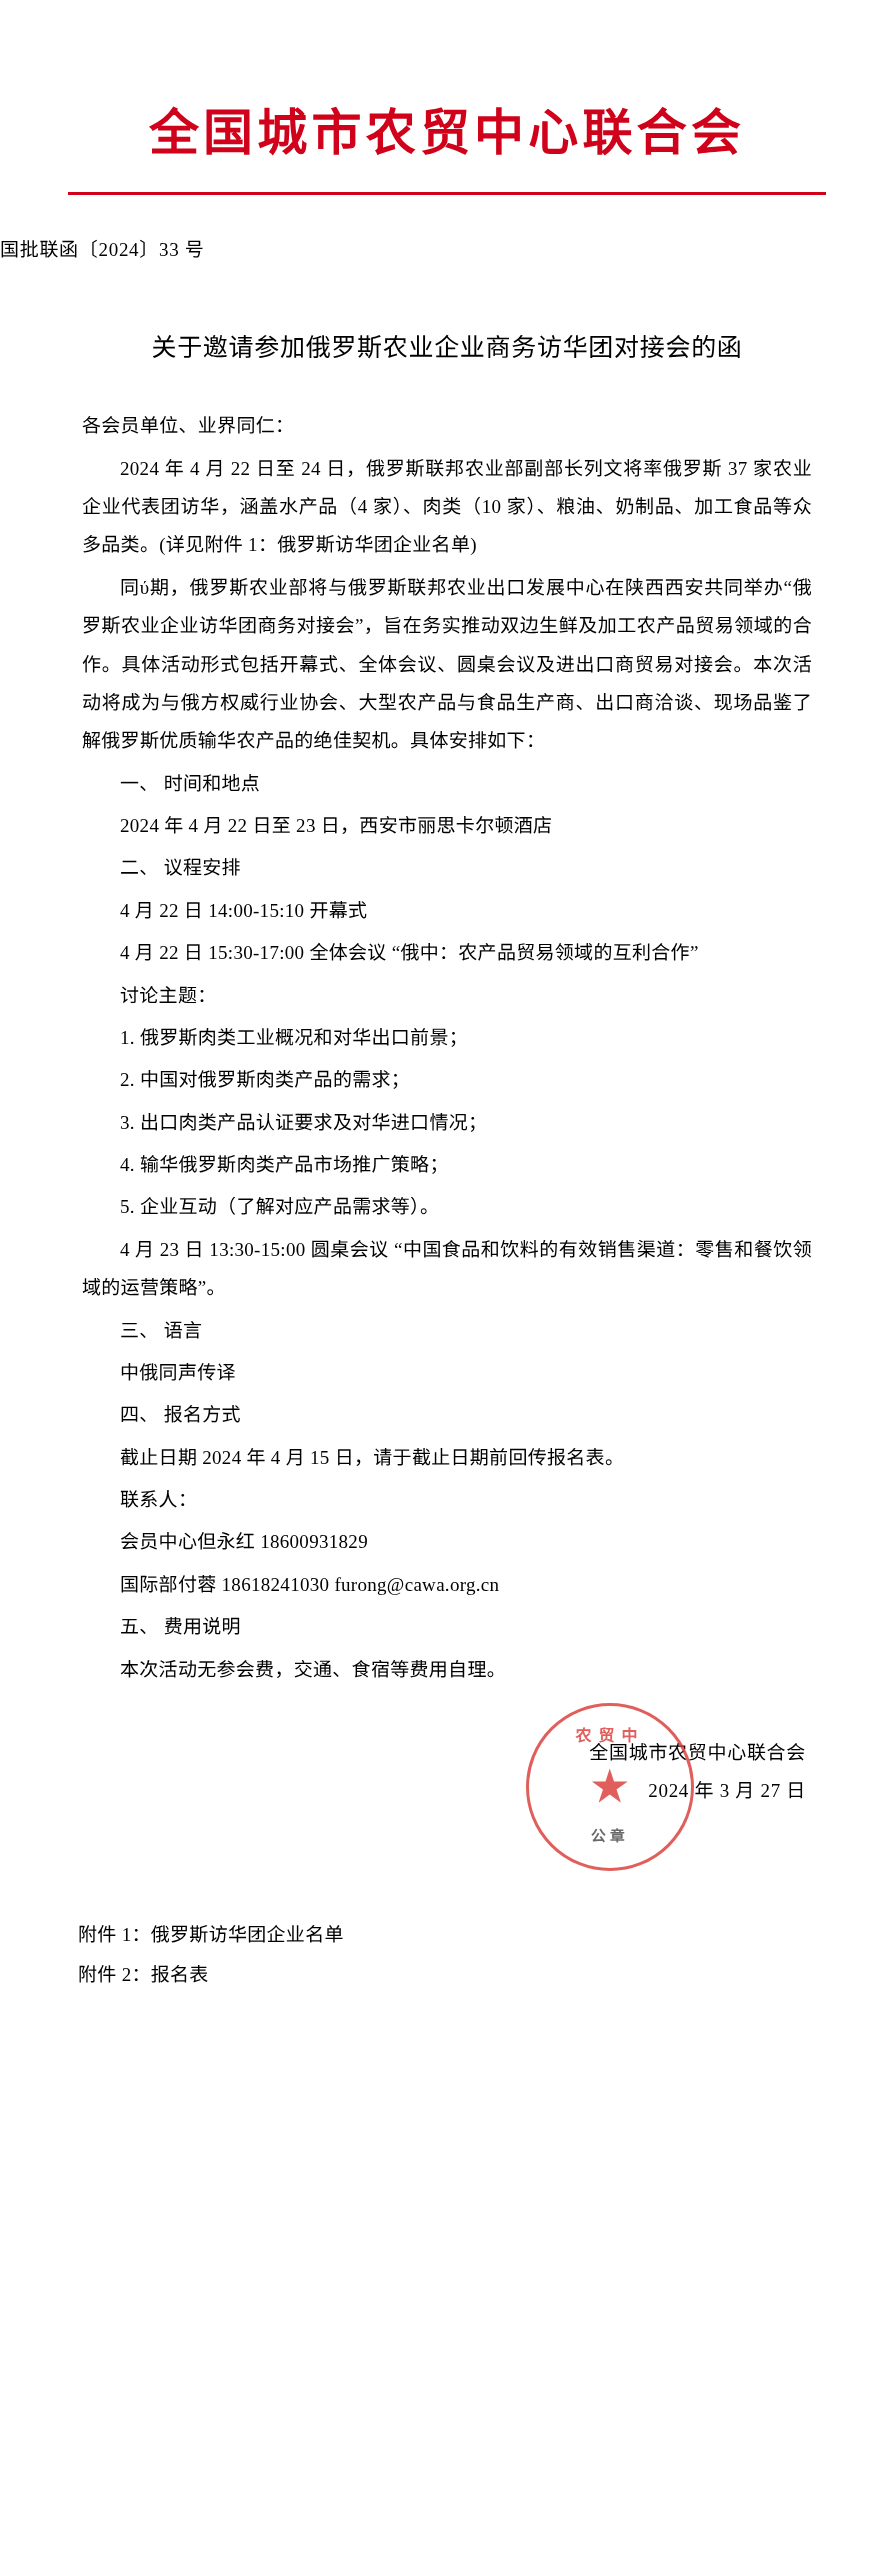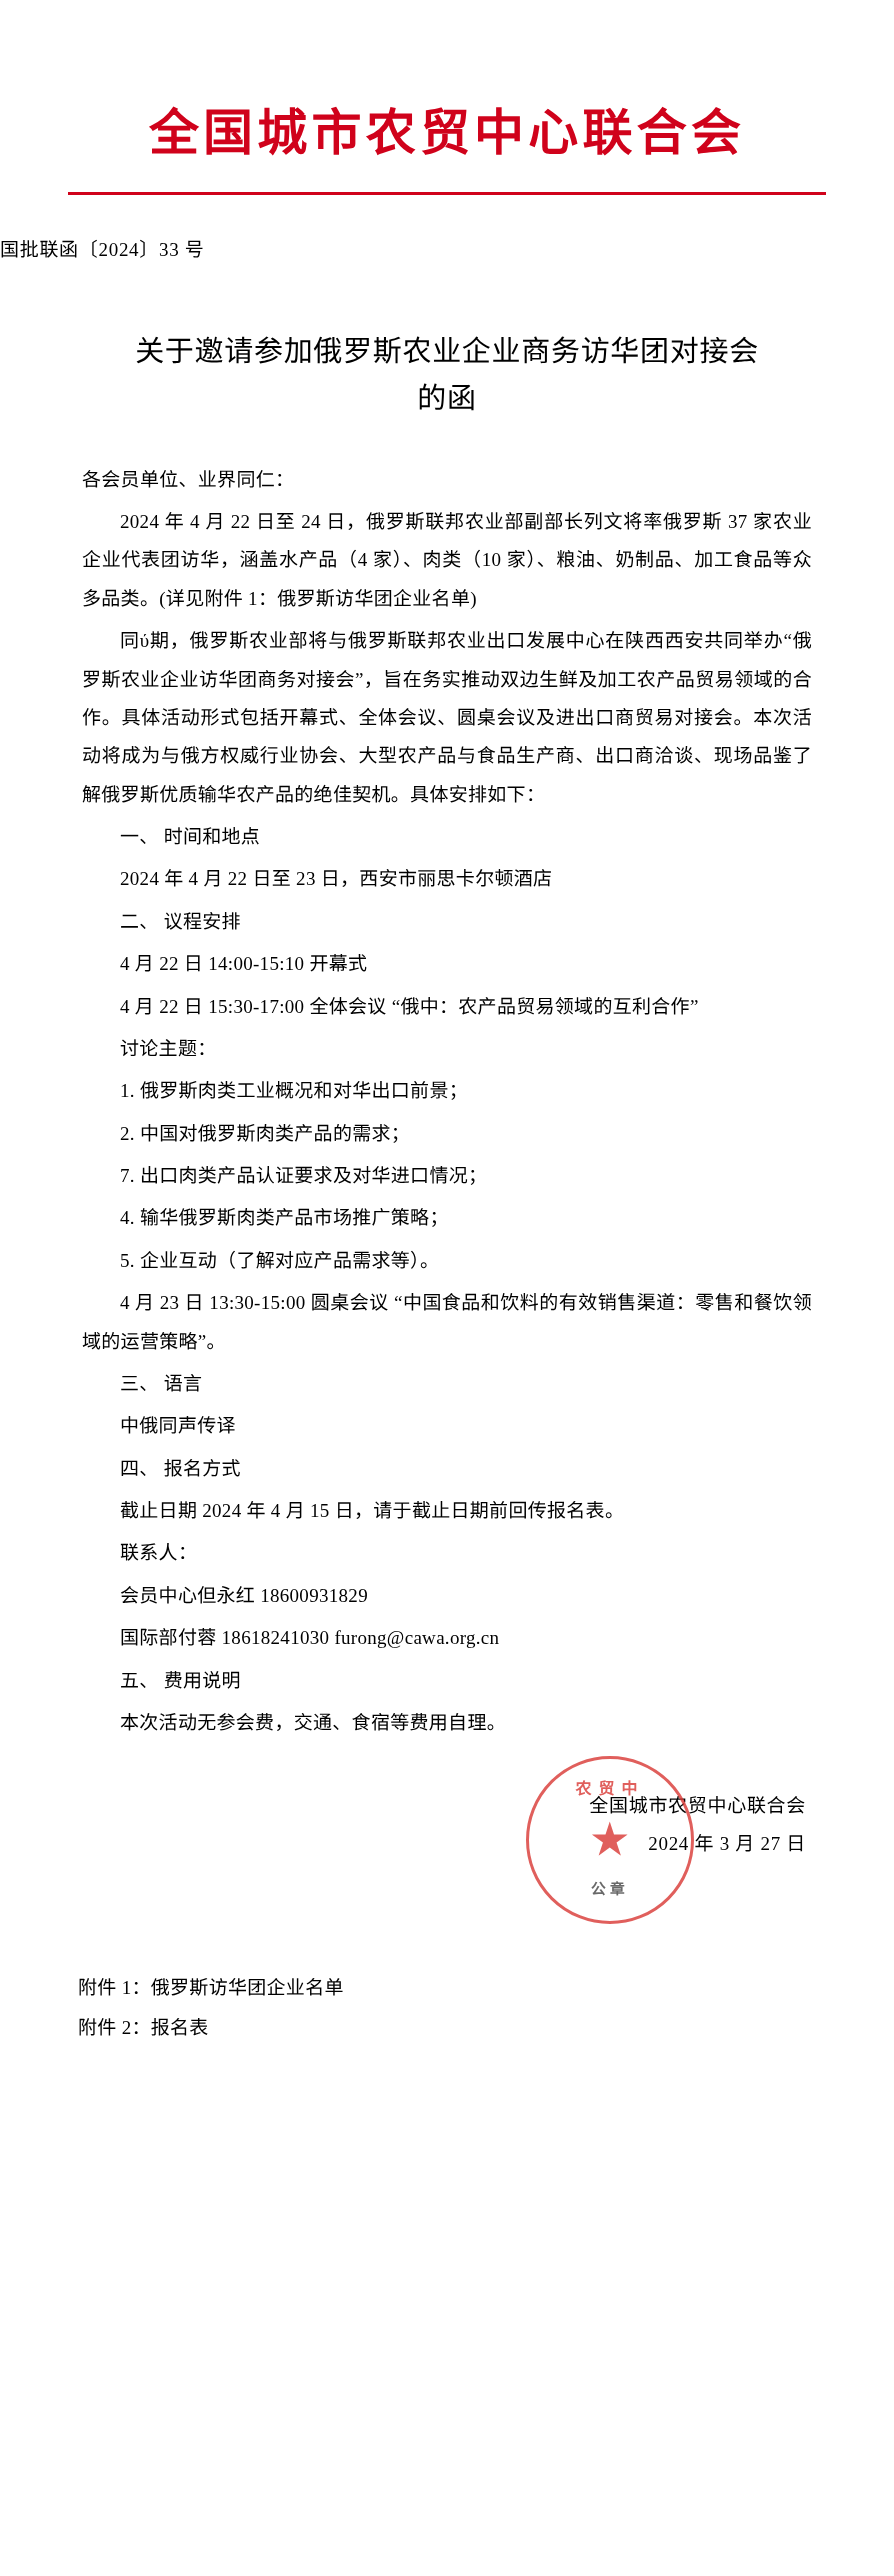--- a/index.html
+++ b/index.html
@@ -44,21 +44,21 @@
     margin: 39px 70px 0 0;
     text-align: left;
     font-size: 19px;
     letter-spacing: 0.7px;
   }
   
   .doc-title {
     margin: 67px auto 0 auto;
     width: 629px;
     text-align: center;
-    font-size: 29px;
+    font-size: 25px;
     font-weight: normal;
     line-height: 1.62;
     letter-spacing: 0.7px;
   }
   
   .body-block {
     margin: 39px auto 0 auto;
     width: 738px;
     font-size: 19px;
     line-height: 2.02;
@@ -163,21 +163,21 @@
     <p class="p-indent p-gap">一、 时间和地点</p>
     <p class="p-indent">2024 年 4 月 22 日至 23 日，西安市丽思卡尔顿酒店</p>
 
     <p class="p-indent p-gap">二、 议程安排</p>
     <p class="p-indent">4 月 22 日  14:00-15:10  开幕式</p>
     <p class="p-indent">4 月 22 日 15:30-17:00  全体会议 “俄中：农产品贸易领域的互利合作”</p>
 
     <p class="p-indent p-gap">讨论主题：</p>
     <p class="p-indent">1. 俄罗斯肉类工业概况和对华出口前景；</p>
     <p class="p-indent">2. 中国对俄罗斯肉类产品的需求；</p>
-    <p class="p-indent">7. 出口肉类产品认证要求及对华进口情况；</p>
+    <p class="p-indent">3. 出口肉类产品认证要求及对华进口情况；</p>
     <p class="p-indent">4. 输华俄罗斯肉类产品市场推广策略；</p>
     <p class="p-indent">5. 企业互动（了解对应产品需求等）。</p>
     <p class="p-indent">4 月 23 日  13:30-15:00 圆桌会议 “中国食品和饮料的有效销售渠道：零售和餐饮领域的运营策略”。</p>
 
     <p class="p-indent p-gap">三、 语言</p>
     <p class="p-indent">中俄同声传译</p>
 
     <p class="p-indent">四、 报名方式</p>
     <p class="p-indent">截止日期 2024 年 4 月 15 日，请于截止日期前回传报名表。</p>
 

